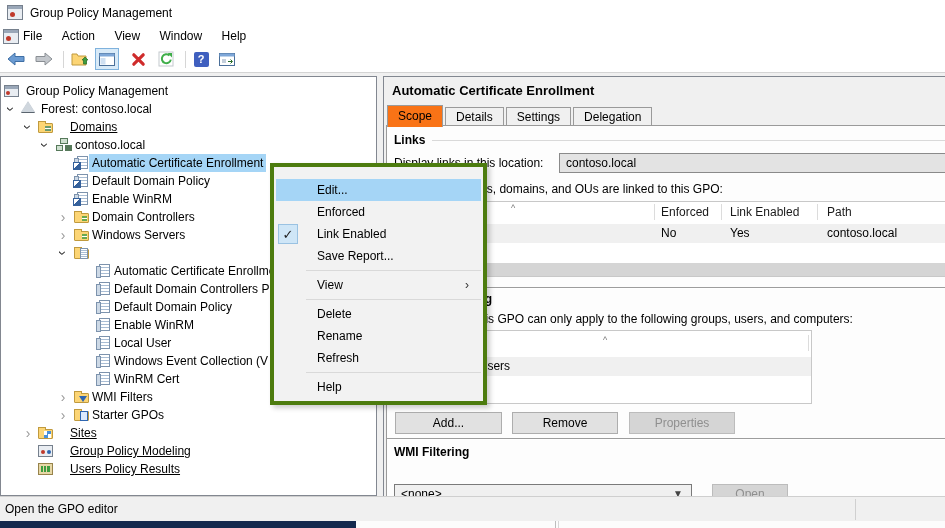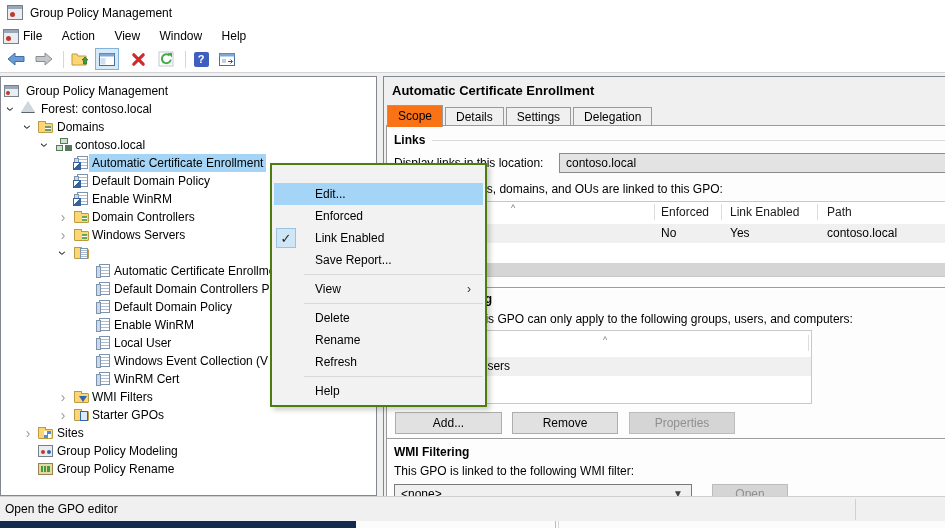--- a/index.html
+++ b/index.html
@@ -31,21 +31,21 @@
   .treepane{position:absolute;left:0;top:3px;width:377px;height:420px;background:#fff;border:1px solid #828790;overflow:hidden;}
   .trow{position:absolute;left:0;right:0;height:18px;line-height:18px;white-space:nowrap;}
   .chev{position:absolute;top:0;width:12px;height:18px;text-align:center;font-size:14px;color:#9a9a9a;cursor:pointer;}
   .chev.exp{color:#262626;transform:rotate(90deg);}
   .tlabel{position:absolute;top:0;height:18px;padding:0 3px;}
   .tlabel.sel{background:#a5d5f6;}
   .l1 .chev{left:4px;} .l2 .chev{left:21px;} .l3 .chev{left:38px;} .l4 .chev{left:56px;}
   .ticon{position:absolute;top:3px;width:15px;height:12px;}
   .l0 .ticon{left:3px;} .l1 .ticon{left:20px;} .l2 .ticon{left:37px;} .l3 .ticon{left:55px;}
   .l4 .ticon{left:73px;} .l5 .ticon{left:95px;}
-  .l0 .tlabel{left:22px;} .l1 .tlabel{left:37px;} .l2 .tlabel{left:53px;} .l3 .tlabel{left:71px;}
+  .l0 .tlabel{left:22px;} .l1 .tlabel{left:37px;} .l2 .tlabel{left:66px;text-decoration:underline;} .l3 .tlabel{left:71px;}
   .l4 .tlabel{left:88px;} .l5 .tlabel{left:110px;}
 
   
   .i-console{background:#e9edf2;border:1px solid #76808d;}
   .i-console::before{content:"";position:absolute;left:0;top:0;right:0;height:3px;background:#9aa7b8;}
   .i-console::after{content:"";position:absolute;left:1px;bottom:1px;width:4px;height:4px;border-radius:50%;background:#c0392b;}
   .i-forest{width:0;height:0;border-left:7px solid transparent;border-right:7px solid transparent;
             border-bottom:11px solid #cfd6dd;filter:drop-shadow(0 1px 0 #5a646e);margin-top:-2px;}
   .i-domain::before{content:"";position:absolute;left:4px;top:-1px;width:6px;height:4px;background:#cfe0d0;border:1px solid #56795a;}
   .i-domain::after{content:"";position:absolute;left:0;top:6px;width:5px;height:4px;background:#cfe0d0;border:1px solid #56795a;box-shadow:9px 0 0 #56795a;}
@@ -88,22 +88,22 @@
   .hscroll{position:absolute;left:0;right:0;bottom:0;height:14px;background:#d5d5d5;border-top:1px solid #fff;}
   .seclist{position:absolute;left:7px;top:204px;width:418px;height:74px;border:1px solid #c8c8c8;background:#fff;}
   .seclist .tablerow{top:26px;height:19px;}
   .btn{position:absolute;height:22px;background:#e1e1e1;border:1px solid #adadad;font-size:12px;
        display:flex;align-items:center;justify-content:center;cursor:pointer;}
   .btn.disabled{background:#d5d5d5;border-color:#bcbcbc;color:#8f8f8f;cursor:default;}
   .wmicombo{position:absolute;left:7px;top:358px;width:298px;height:20px;background:#f0f0f0;border:1px solid #7a7a7a;line-height:18px;padding-left:6px;}
   .wmicombo .arrow{position:absolute;right:8px;top:0;font-size:10px;color:#444;}
 
   
-  .cmenu{position:absolute;left:270px;top:163px;width:217px;padding:18px 0 3px;background:#f2f2f2;
-         border:2px solid #4d7c0f;box-shadow:3px 3px 5px rgba(0,0,0,.2);z-index:50;}
+  .cmenu{position:absolute;left:270px;top:163px;width:217px;padding:12px 0 3px;background:#f2f2f2;
+         border:4px solid #4d7c0f;box-shadow:3px 3px 5px rgba(0,0,0,.2);z-index:50;}
   .citem{height:22px;line-height:22px;margin:0 2px;padding-left:41px;font-size:12px;position:relative;cursor:default;}
   .citem.hot{background:#a5d5f6;}
   .csep{height:1px;background:#d9d9d9;margin:3px 2px 3px 32px;}
   .checkbox{position:absolute;left:2px;top:1px;width:20px;height:20px;background:#cfe6f7;border:1px solid #9ac2e2;
             text-align:center;line-height:19px;font-size:13px;color:#222;padding-left:0;}
   .subarrow{position:absolute;right:12px;top:0;font-size:12px;color:#333;}
 
   
   .statusbar{position:absolute;left:0;top:496px;width:945px;height:25px;background:#f0f0f0;border-top:1px solid #cfcfcf;z-index:20;}
   .statusbar .stext{position:absolute;left:5px;top:5px;font-size:12px;}
@@ -275,21 +275,21 @@
           <span class="chev">›</span>
           <span class="ticon i-f i-sites"></span>
           <span class="tlabel">Sites</span>
         </div>
       <div class="trow l2" style="top:365px;">
           <span class="ticon i-modeling"></span>
           <span class="tlabel">Group Policy Modeling</span>
         </div>
       <div class="trow l2" style="top:383px;">
           <span class="ticon i-results"></span>
-          <span class="tlabel">Group Policy Rename</span>
+          <span class="tlabel">Users Policy Results</span>
         </div>
     </div>
 
     <div class="gpopane">
       <div class="gpotitle">Automatic Certificate Enrollment</div>
       <div class="tabs">
         <div class="tab active">Scope</div>
         <div class="tab">Details</div>
         <div class="tab">Settings</div>
         <div class="tab">Delegation</div>
@@ -335,21 +335,20 @@
             <span class="cell" style="left:7px;">Authenticated Users</span>
           </div>
         </div>
 
         <div class="btn" style="left:125px;top:286px;width:106px;">Remove</div>
         <div class="btn" style="left:8px;top:286px;width:107px;">Add...</div>
         <div class="btn disabled" style="left:242px;top:286px;width:106px;">Properties</div>
 
         <div class="groove" style="top:312px;"></div>
         <div class="heading" style="left:7px;top:319px;">WMI Filtering</div>
-        <div class="lbl" style="left:7px;top:338px;">This GPO is linked to the following WMI filter:</div>
         <div class="wmicombo">
           <span>&lt;none&gt;</span>
           <span class="arrow">▼</span>
         </div>
         <div class="btn disabled" style="left:325px;top:358px;width:76px;height:20px;">Open</div>
       </div>
     </div>
   </div>
 
   <div class="cmenu">

